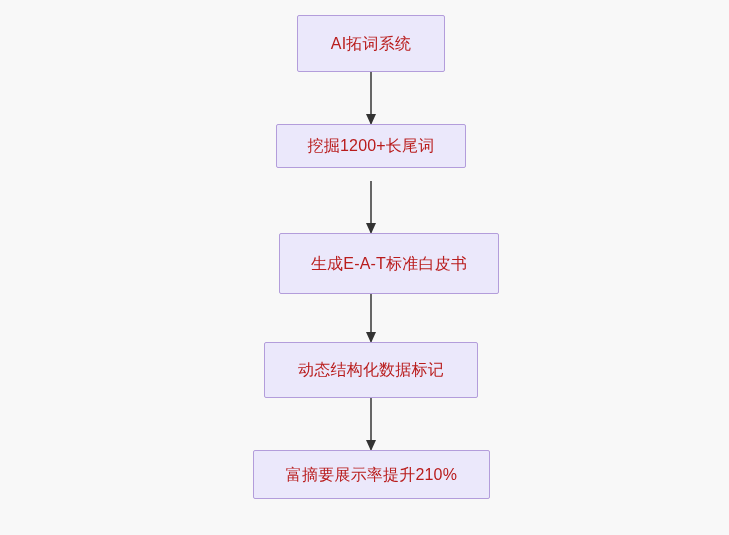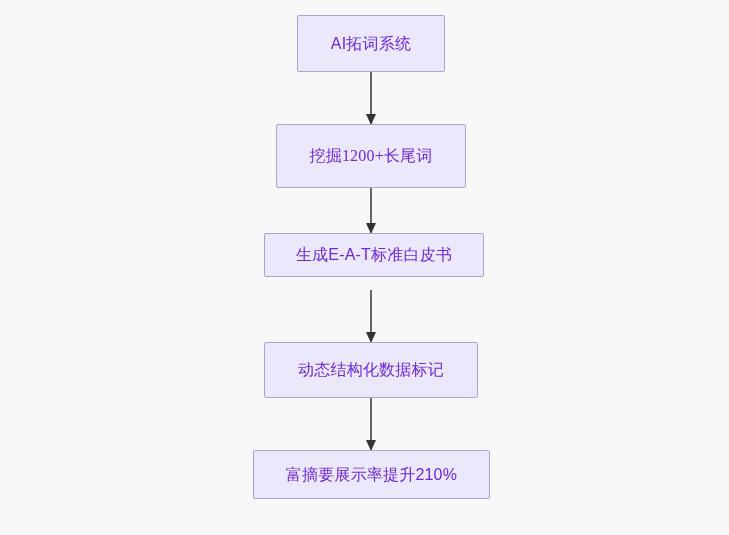--- a/index.html
+++ b/index.html
@@ -20,21 +20,21 @@
   }
   .node {
     position: absolute;
     box-sizing: border-box;
     background: #ebe8fb;
     border: 1.4px solid #b39ddb;
     border-radius: 2px;
     display: flex;
     align-items: center;
     justify-content: center;
-    color: #6d28d9;
+    color: #b91c1c;
     font-size: 16px;
     line-height: 1;
     letter-spacing: 0.2px;
     white-space: nowrap;
   }
   .node-label {
     display: block;
   }
   .edge {
     position: absolute;
@@ -59,25 +59,25 @@
     <line x1="371" y1="72" x2="371" y2="123.5" stroke="#666666" stroke-width="2" marker-end="url(#arrow)"></line>
     <line x1="371" y1="181" x2="371" y2="232.5" stroke="#666666" stroke-width="2" marker-end="url(#arrow)"></line>
     <line x1="371" y1="290" x2="371" y2="341.5" stroke="#666666" stroke-width="2" marker-end="url(#arrow)"></line>
     <line x1="371" y1="398" x2="371" y2="449.5" stroke="#666666" stroke-width="2" marker-end="url(#arrow)"></line>
   </svg>
 
   <div class="node" id="node-1" style="left:297px; top:15px; width:148px; height:57px;">
     <span class="node-label">AI拓词系统</span>
   </div>
 
-  <div class="node" id="node-2" style="left:276px; top:124px; width:190px; height:64px;font-family:Liberation Serif, serif;">
+  <div class="node" id="node-2" style="left:276px; top:124px; width:190px; height:44px;">
     <span class="node-label">挖掘1200+长尾词</span>
   </div>
 
-  <div class="node" id="node-3" style="left:264px; top:233px; width:220px; height:44px;">
+  <div class="node" id="node-3" style="left:279px; top:233px; width:220px; height:61px;">
     <span class="node-label">生成E-A-T标准白皮书</span>
   </div>
 
   <div class="node" id="node-4" style="left:264px; top:342px; width:214px; height:56px;">
     <span class="node-label">动态结构化数据标记</span>
   </div>
 
   <div class="node" id="node-5" style="left:253px; top:450px; width:237px; height:49px;">
     <span class="node-label">富摘要展示率提升210%</span>
   </div>

